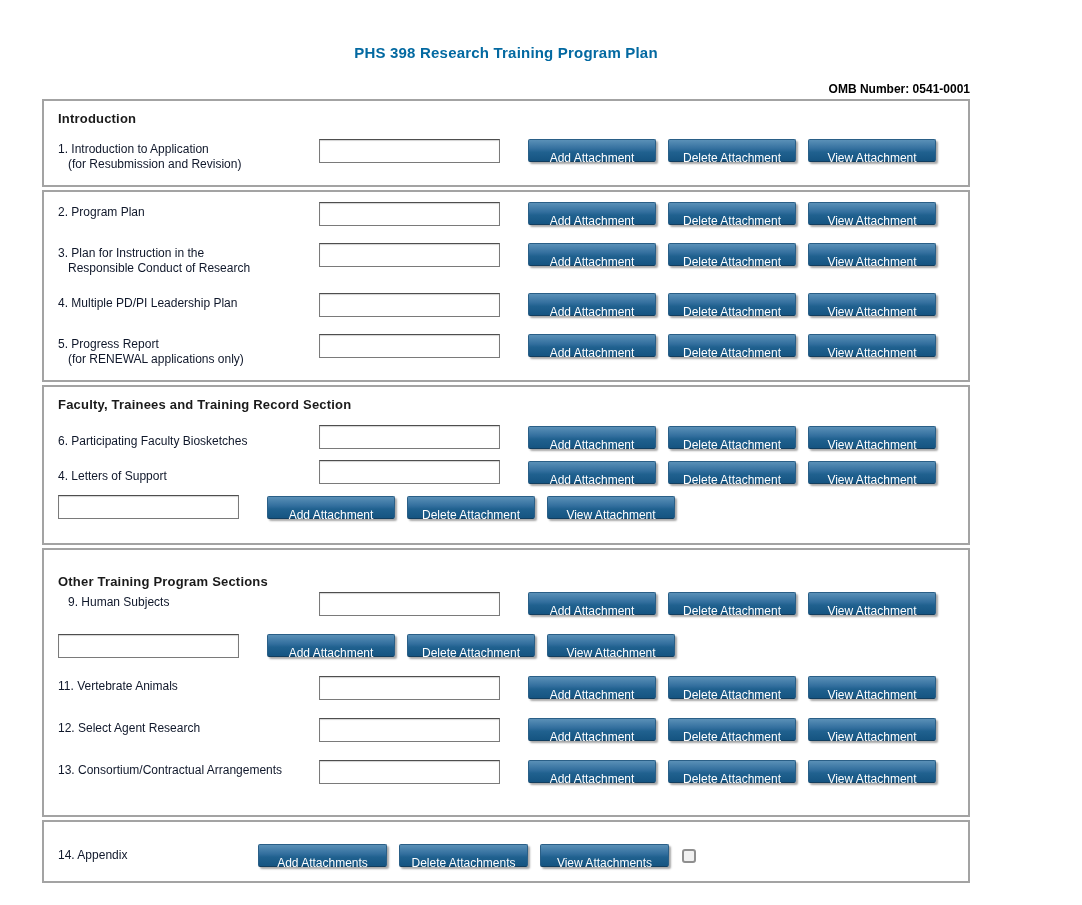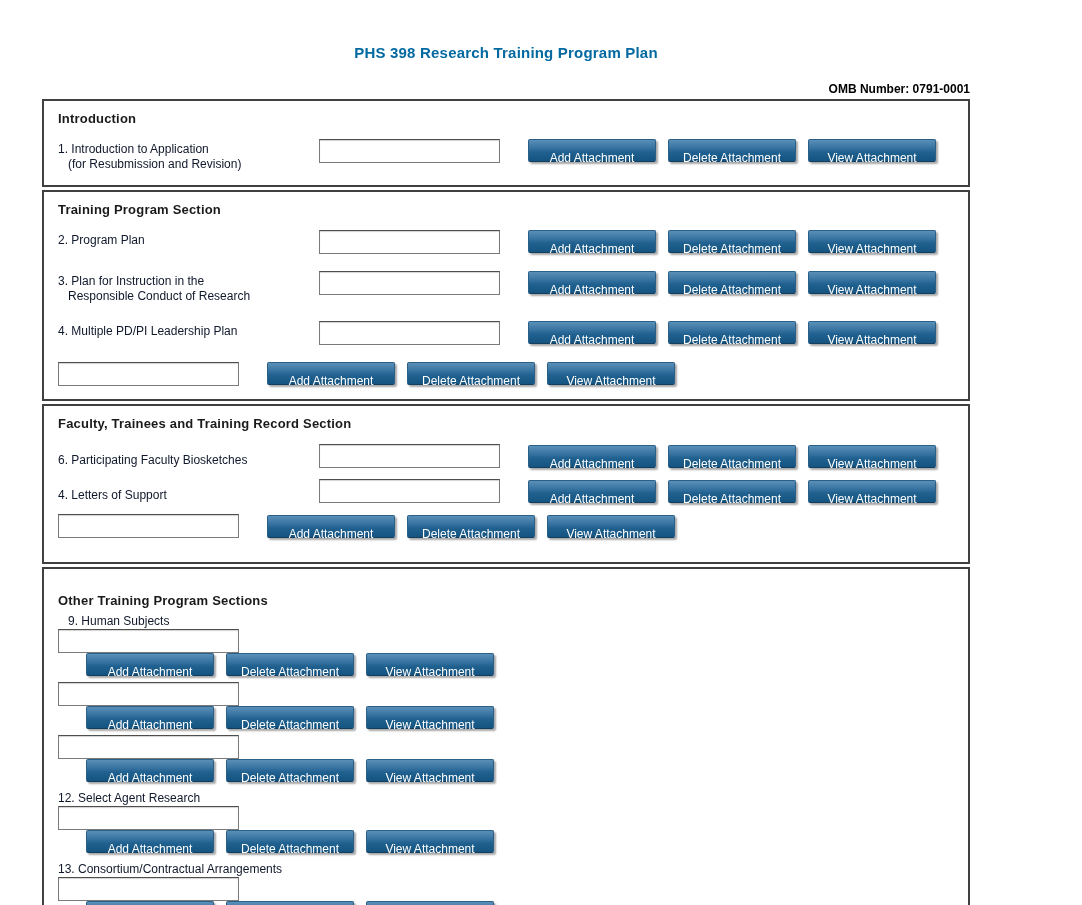--- a/index.html
+++ b/index.html
@@ -15,37 +15,37 @@
     text-align:center;
     font-size:15px; font-weight:bold; color:#0369a1;
     letter-spacing:0.2px;
   }
   .container { width:928px; margin-left:42px; box-sizing:border-box; }
   .omb {
     text-align:right; font-size:12px; font-weight:bold; color:#000;
     margin:21px 0 1px 0;
   }
   .section {
-    border:2px solid #404040;
+    border:2px solid #a3a3a3;
     margin-top:3px;
     padding:10px 14px 13px 14px;
     box-sizing:border-box;
     background:#ffffff;
   }
   .section:first-of-type { margin-top:0; }
   .section-header {
     font-size:13px; font-weight:bold; color:#1a1a1a;
     margin:0 0 13px 0; letter-spacing:0.2px;
   }
   .row { display:flex; align-items:flex-start; margin-bottom:17px; }
   .row:last-child { margin-bottom:0; }
   .section.tight .row { margin-bottom:11px;align-items:flex-end; }
   .section.other { padding-top:24px; }
   .section.other .section-header { margin-bottom:3px; }
-  .section.other .row { margin-bottom:6px;flex-direction:column; }
+  .section.other .row { margin-bottom:18px; }
   .row-label {
     width:261px; font-size:12px; line-height:15px; color:#0f172a;
     padding-top:3px; box-sizing:border-box;
   }
   .row-label .line2 { display:block; padding-left:10px; }
   .row-label.indent { padding-left:10px; width:261px; }
   input.field {
     width:181px; height:24px;
     border:1px solid #7a7a7a;
     border-top-color:#4e4e4e;
@@ -82,40 +82,39 @@
     cursor:pointer;
   }
 </style>
 </head>
 <body>
 
 <div class="page">
   <div class="title">PHS 398 Research Training Program Plan</div>
 
   <div class="container">
-    <div class="omb">OMB Number: 0791-0001</div>
+    <div class="omb">OMB Number: 0541-0001</div>
 
     <div class="section">
       <div class="section-header">Introduction</div>
       <div class="row">
         <div class="row-label">
           <span>1. Introduction to Application</span>
           <span class="line2">(for Resubmission and Revision)</span>
         </div>
         <input type="text" class="field" style="">
         <div class="btn-group">
           <button class="btn">Add Attachment</button>
           <button class="btn">Delete Attachment</button>
           <button class="btn">View Attachment</button>
         </div>
       </div>
     </div>
 
     <div class="section">
-      <div class="section-header">Training Program Section</div>
       <div class="row">
         <div class="row-label">
           <span>2. Program Plan</span>
         </div>
         <input type="text" class="field" style="">
         <div class="btn-group">
           <button class="btn">Add Attachment</button>
           <button class="btn">Delete Attachment</button>
           <button class="btn">View Attachment</button>
         </div>
@@ -137,20 +136,24 @@
           <span>4. Multiple PD/PI Leadership Plan</span>
         </div>
         <input type="text" class="field" style="">
         <div class="btn-group">
           <button class="btn">Add Attachment</button>
           <button class="btn">Delete Attachment</button>
           <button class="btn">View Attachment</button>
         </div>
       </div>
       <div class="row">
+        <div class="row-label">
+          <span>5. Progress Report</span>
+          <span class="line2">(for RENEWAL applications only)</span>
+        </div>
         <input type="text" class="field" style="">
         <div class="btn-group">
           <button class="btn">Add Attachment</button>
           <button class="btn">Delete Attachment</button>
           <button class="btn">View Attachment</button>
         </div>
       </div>
     </div>
 
     <div class="section tight">
@@ -202,20 +205,23 @@
       </div>
       <div class="row">
         <input type="text" class="field" style="">
         <div class="btn-group">
           <button class="btn">Add Attachment</button>
           <button class="btn">Delete Attachment</button>
           <button class="btn">View Attachment</button>
         </div>
       </div>
       <div class="row">
+        <div class="row-label">
+          <span>11. Vertebrate Animals</span>
+        </div>
         <input type="text" class="field" style="">
         <div class="btn-group">
           <button class="btn">Add Attachment</button>
           <button class="btn">Delete Attachment</button>
           <button class="btn">View Attachment</button>
         </div>
       </div>
       <div class="row">
         <div class="row-label">
           <span>12. Select Agent Research</span>
@@ -233,14 +239,27 @@
         </div>
         <input type="text" class="field" style="">
         <div class="btn-group">
           <button class="btn">Add Attachment</button>
           <button class="btn">Delete Attachment</button>
           <button class="btn">View Attachment</button>
         </div>
       </div>
     </div>
 
+    <div class="section appendix">
+      <div class="row">
+        <div class="row-label">
+          <span>14. Appendix</span>
+        </div>
+        <div class="btn-group" style="margin-left:0;">
+          <button class="btn">Add Attachments</button>
+          <button class="btn">Delete Attachments</button>
+          <button class="btn">View Attachments</button>
+        </div>
+        <input type="checkbox" class="appendix-check" style="">
+      </div>
+    </div>
   </div>
 </div>
 
 </body></html>

